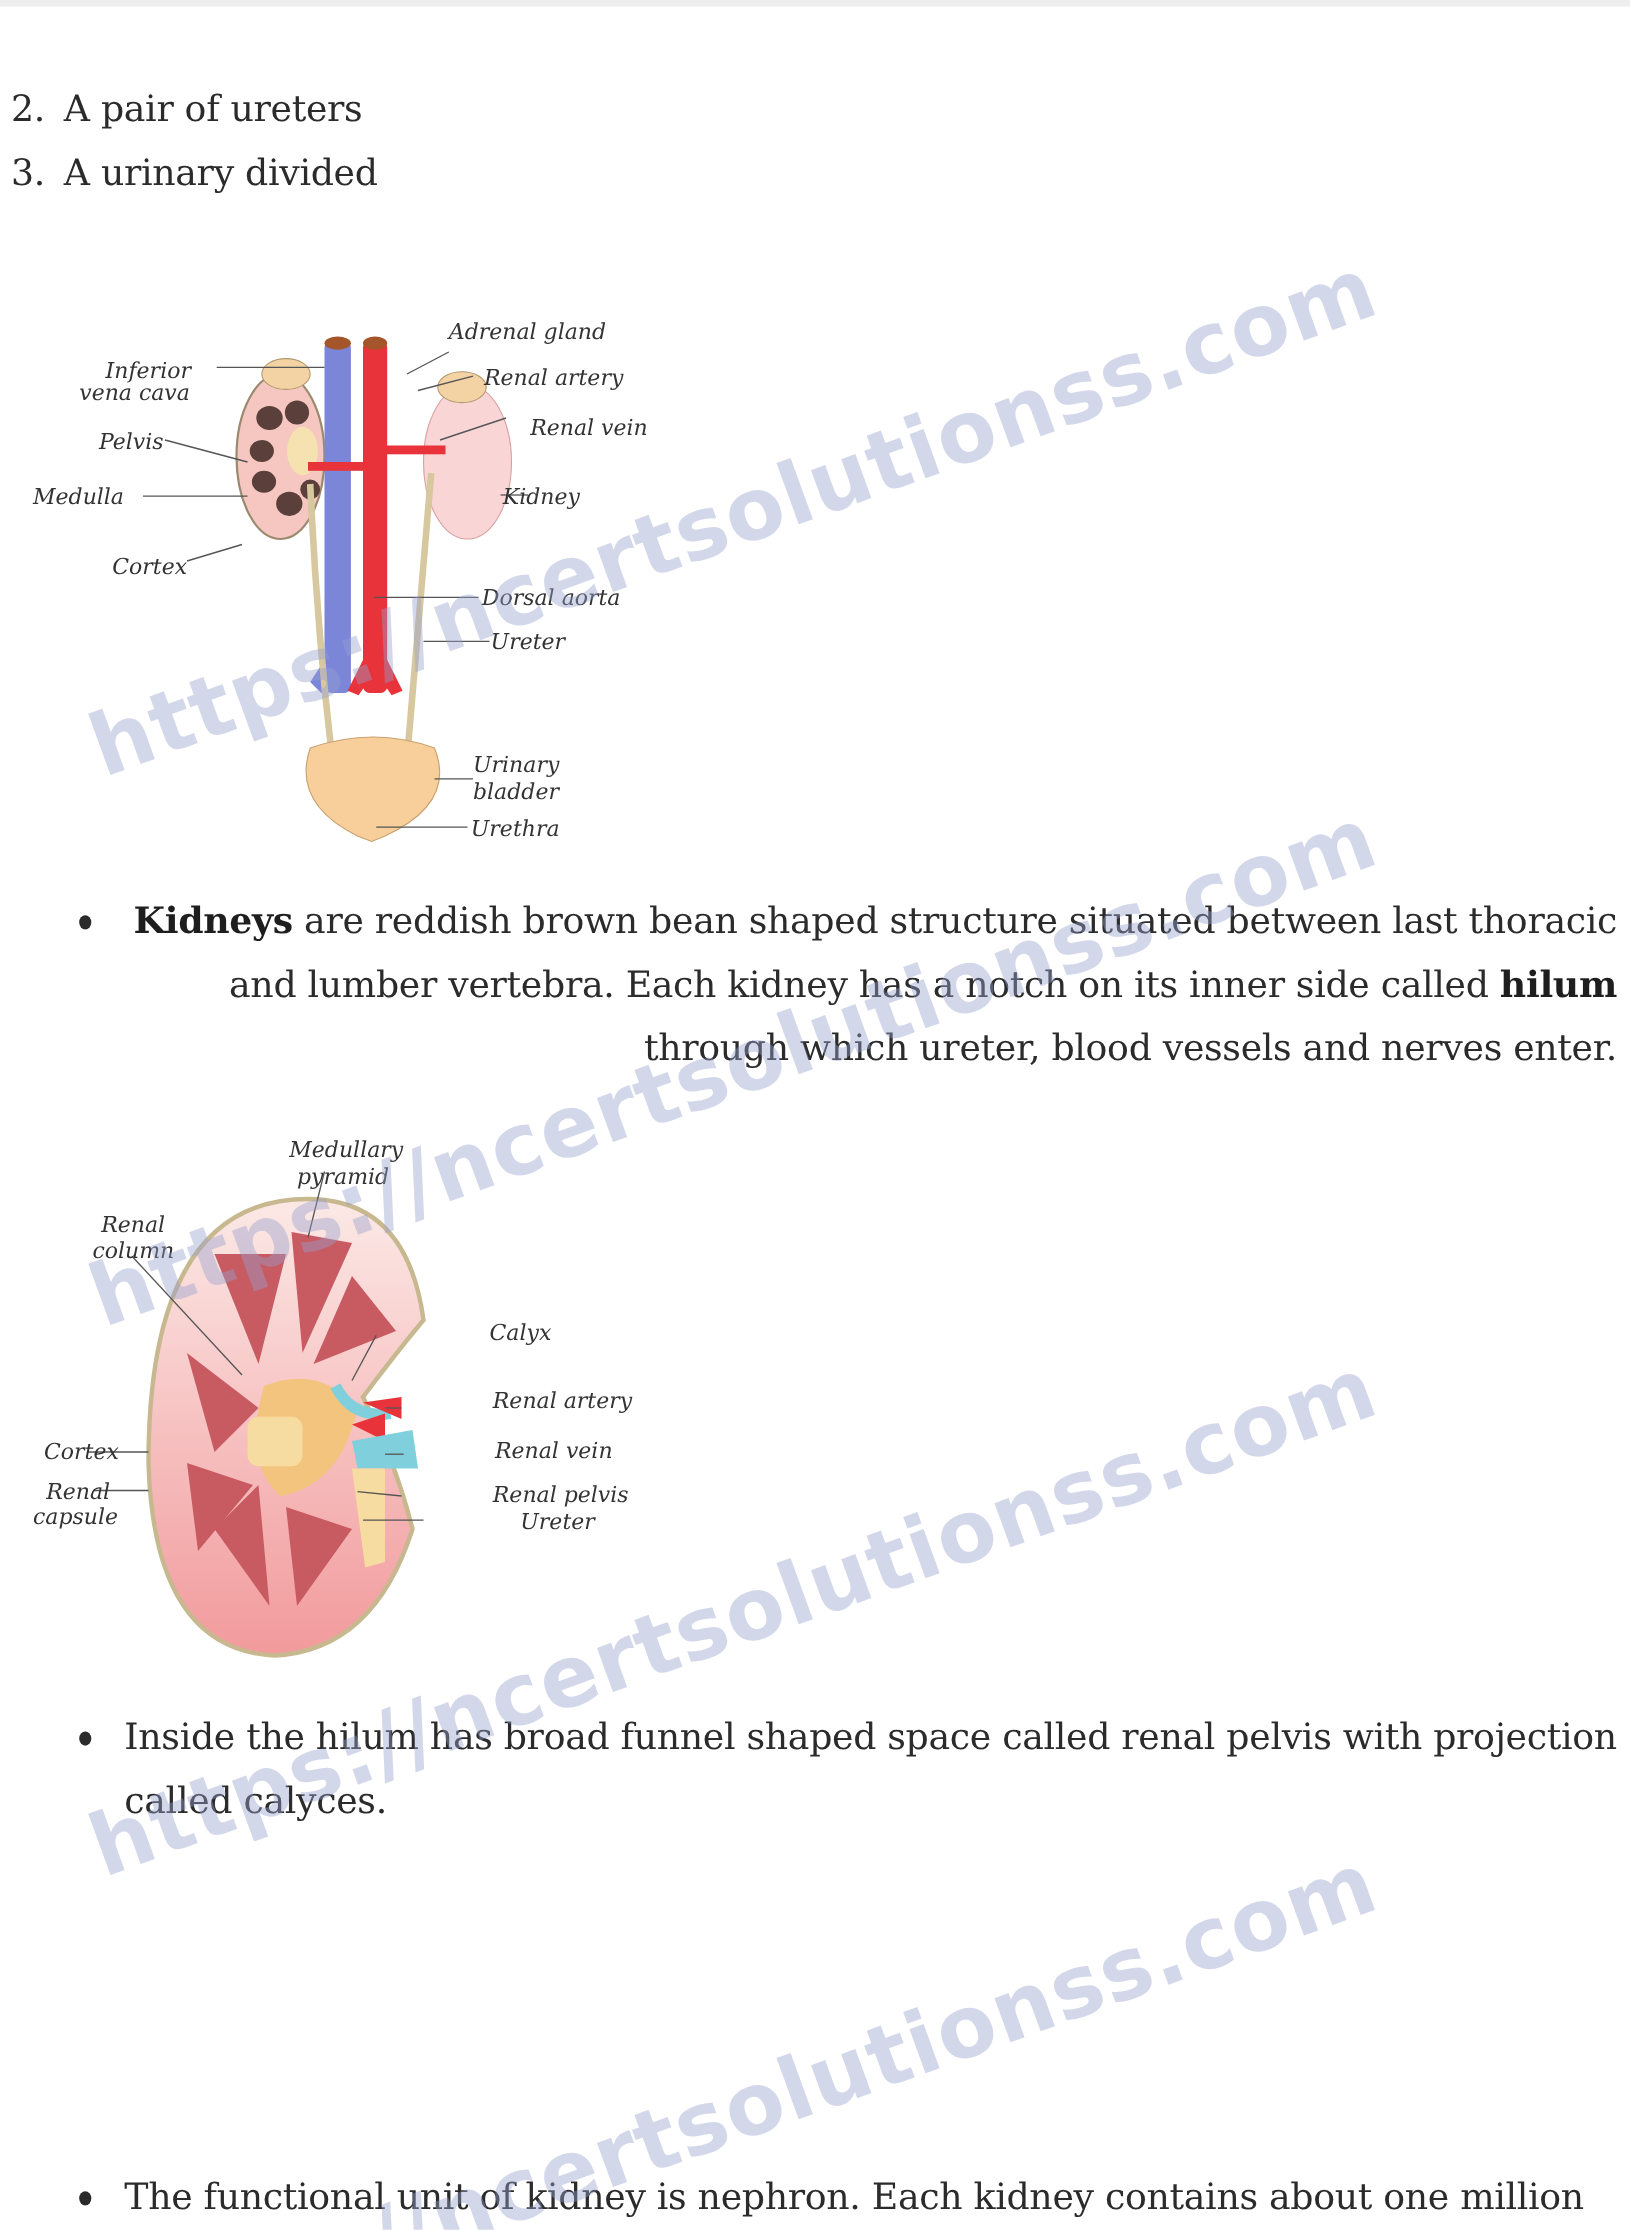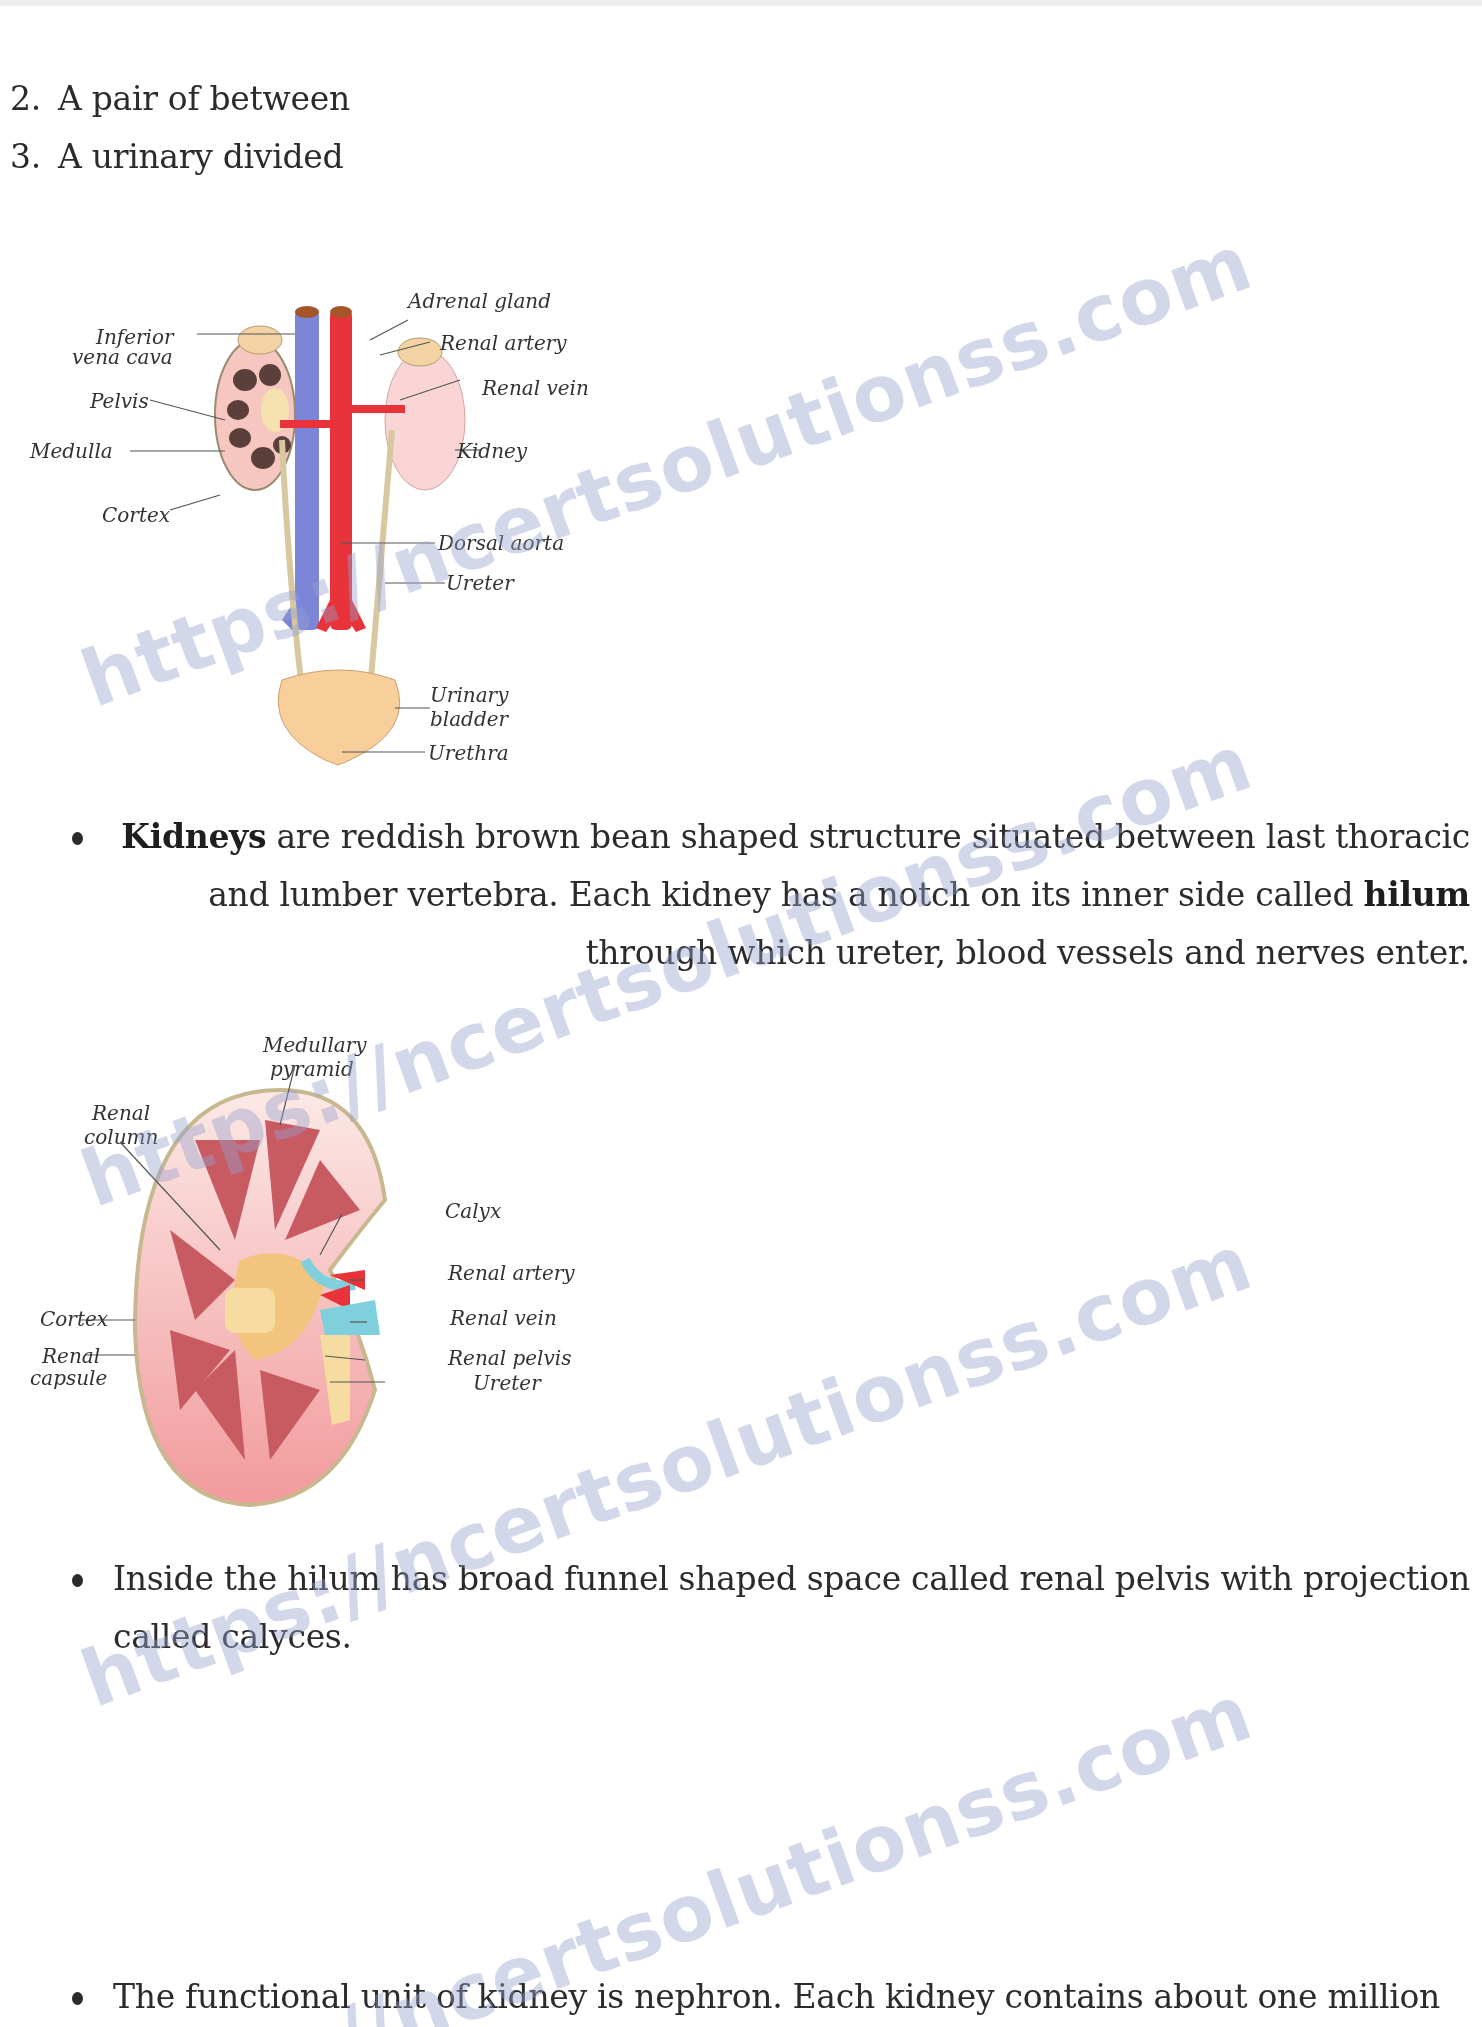--- a/index.html
+++ b/index.html
@@ -18,21 +18,21 @@
   .wm{position:absolute;font-family:"DejaVu Sans","Liberation Sans",sans-serif;font-weight:bold;
       font-size:78px;color:rgba(150,160,205,0.42);transform:rotate(-20deg);transform-origin:left top;
       white-space:nowrap;pointer-events:none;letter-spacing:1px;}
 </style>
 </head>
 <body>
 
 <div class="topbar"></div>
 
 <ol class="olist">
-  <li><span class="num">2.</span><span>A pair of between</span></li>
+  <li><span class="num">2.</span><span>A pair of ureters</span></li>
   <li><span class="num">3.</span><span>A urinary divided</span></li>
 </ol>
 
 <div class="fig" style="left:20px;top:270px;width:600px;height:510px;">
   <svg width="600" height="510" viewBox="0 0 600 510">
 
     <ellipse cx="235" cy="145" rx="40" ry="75" fill="#f6c7c0" stroke="#9a8a70" stroke-width="2"></ellipse>
     <ellipse cx="240" cy="70" rx="22" ry="14" fill="#f3d2a4" stroke="#b49a70"></ellipse>
     <g fill="#5a3f3a">
       <ellipse cx="225" cy="110" rx="12" ry="11"></ellipse>

